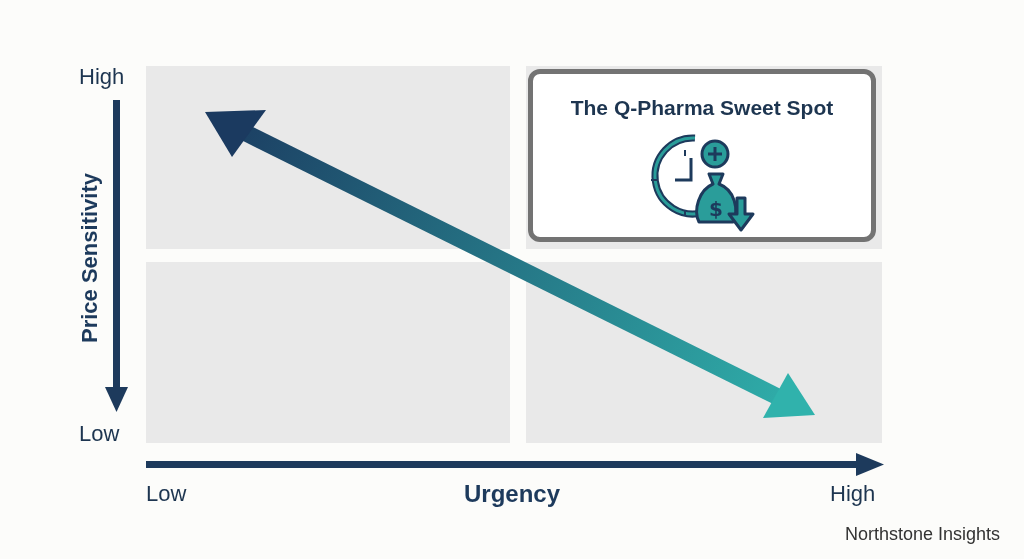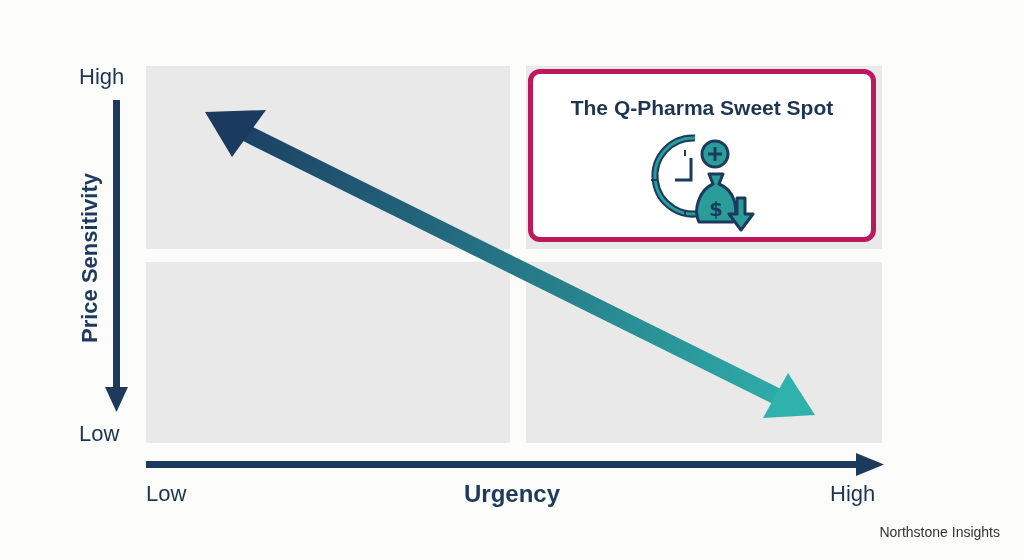--- a/index.html
+++ b/index.html
@@ -3,23 +3,23 @@
 <meta charset="utf-8">
 <style>
   html,body{margin:0;padding:0;}
   body{width:1024px;height:559px;background:#fcfcfa;position:relative;overflow:hidden;font-family:"Liberation Sans",sans-serif;color:#1d3a5c;}
   .abs{position:absolute;}
   .quad{position:absolute;background:#e9e9e9;}
   .ylab{font-size:22px;color:#1d3550;}
   .xlab{font-size:22px;color:#1d3550;}
   .yaxis-title{position:absolute;left:90px;top:258px;transform:translate(-50%,-50%) rotate(-90deg);font-size:22px;font-weight:bold;color:#1d3a5c;white-space:nowrap;}
   .xaxis-title{position:absolute;left:512px;top:480px;transform:translateX(-50%);font-size:24px;font-weight:bold;color:#1d3a5c;}
-  .sweet{position:absolute;left:528px;top:69px;width:348px;height:173px;border:5px solid #be185d;border-radius:12px;background:#fff;box-sizing:border-box;}
+  .sweet{position:absolute;left:528px;top:69px;width:348px;height:173px;border:5px solid #737373;border-radius:12px;background:#fff;box-sizing:border-box;}
   .sweet-title{position:absolute;left:0;right:0;top:22px;text-align:center;font-size:21px;font-weight:bold;color:#1d3550;}
-  .footer{position:absolute;right:24px;top:524px;font-size:14px;color:#333;margin-left:8px;}
+  .footer{position:absolute;right:24px;top:524px;font-size:18px;color:#333;margin-left:8px;}
 </style>
 </head>
 <body>
 
 <div class="quad" style="left:146px;top:66px;width:364px;height:183px;"></div>
 <div class="quad" style="left:146px;top:262px;width:364px;height:181px;"></div>
 <div class="quad" style="left:526px;top:66px;width:356px;height:183px;"></div>
 <div class="quad" style="left:526px;top:262px;width:356px;height:181px;"></div>
 
 <div class="abs ylab" style="left:79px;top:64px;">High</div>

